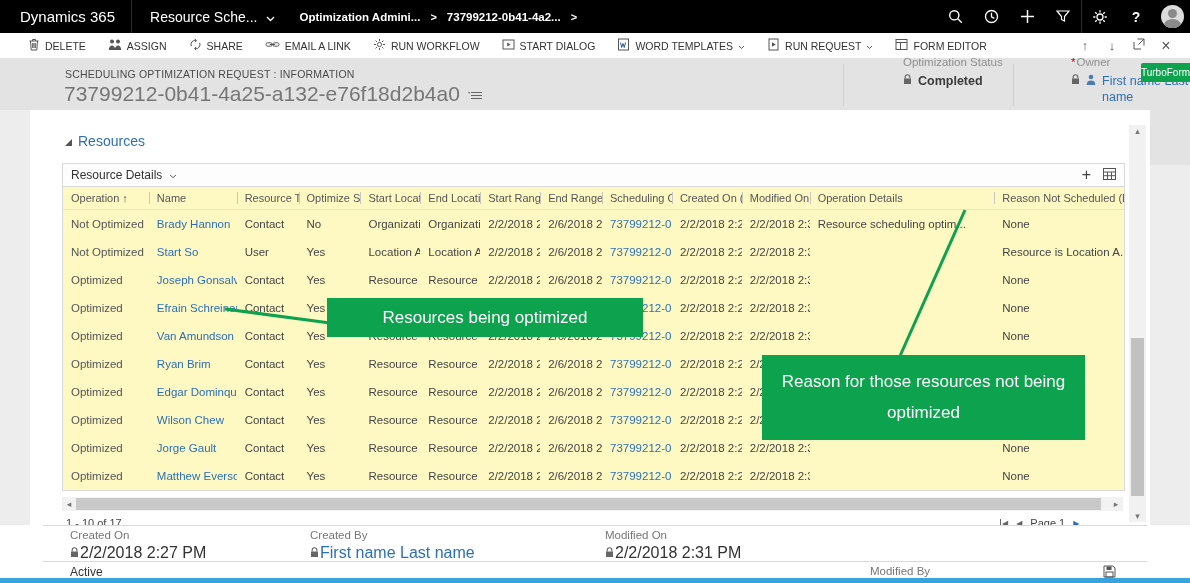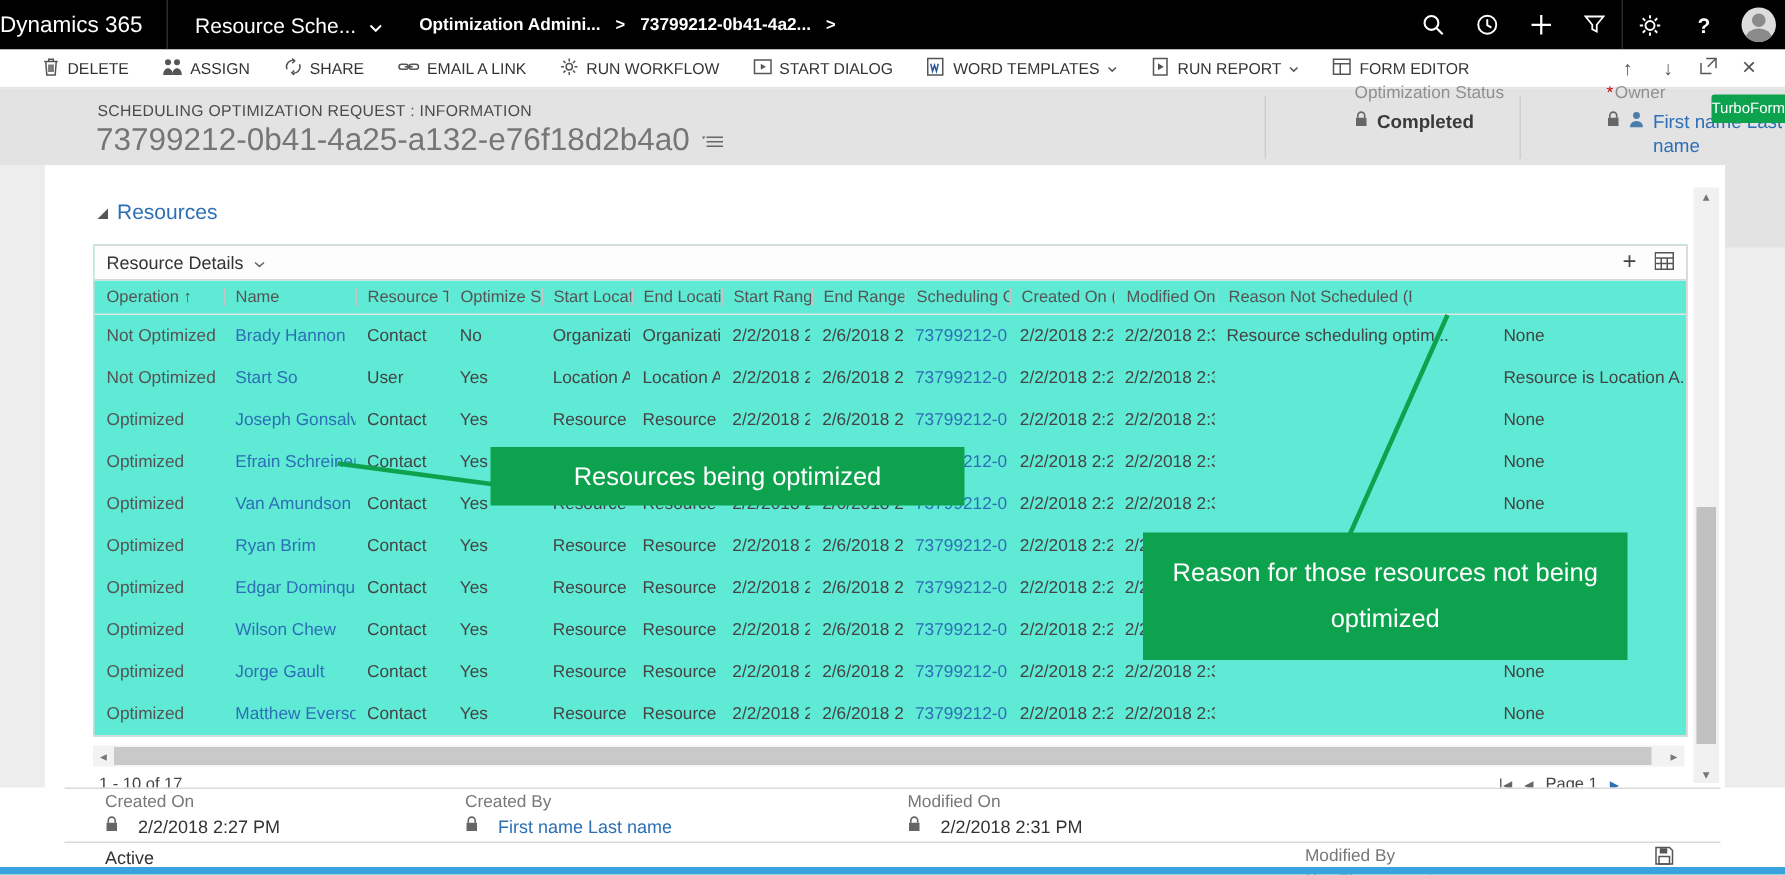--- a/index.html
+++ b/index.html
@@ -1,21 +1,21 @@
 <!DOCTYPE html>
 <html><head>
 <meta charset="utf-8">
 <style>
   html,body{margin:0;padding:0;}
   body{width:1190px;height:583px;position:relative;overflow:hidden;background:#EDEDED;
        font-family:"Liberation Sans",sans-serif;-webkit-font-smoothing:antialiased;}
   .abs{position:absolute;}
   
   .topnav{left:0;top:0;width:1190px;height:33px;background:#000;color:#fff;display:flex;align-items:center;}
-  .brand{font-size:15px;padding:0 16px 0 0;}
+  .brand{font-size:15px;padding:0 16px 0 20px;}
   .navdiv{width:1px;height:33px;background:#2b2b2b;}
   .appsel{font-size:14px;padding:0 10px 0 18px;display:flex;align-items:center;gap:9px;}
   .crumb{font-size:11.5px;font-weight:bold;display:flex;align-items:center;gap:10px;padding-left:14px;}
   .crumb .gt{font-weight:bold;font-size:11px;}
   .navicons{margin-left:auto;display:flex;align-items:center;height:33px;}
   .navico{width:36px;height:33px;display:flex;align-items:center;justify-content:center;cursor:pointer;}
   .avatar{width:23px;height:23px;border-radius:50%;background:#DCDCDC;position:relative;overflow:hidden;}
   .avatar:before{content:"";position:absolute;left:7px;top:4px;width:9px;height:9px;border-radius:50%;background:#8a8a8a;}
   .avatar:after{content:"";position:absolute;left:3px;top:14px;width:17px;height:12px;border-radius:50% 50% 0 0;background:#8a8a8a;}
   
@@ -32,21 +32,21 @@
   .hval{display:flex;align-items:flex-start;gap:6px;font-size:12.5px;color:#333;margin-top:6px;}
   .hsep{top:64px;width:1px;height:42px;background:#CFCFCF;}
   .req{color:#C00;margin-right:1px;}
   .turbo{left:1141px;top:63px;width:49px;height:19px;background:#0DA24E;color:#fff;font-size:10px;
          display:flex;align-items:center;justify-content:center;border-radius:2px 0 0 2px;}
   .rightpatch{left:1150px;top:110px;width:40px;height:55px;background:#E3E3E3;}
   
   .panel{left:30px;top:110px;width:1120px;height:420px;background:#fff;}
   .sectitle{left:65px;top:133px;font-size:14px;color:#2D6FB5;display:flex;align-items:center;gap:6px;cursor:pointer;}
   .tri{width:0;height:0;border-bottom:7px solid #555;border-left:7px solid transparent;margin-top:2px;}
-  .grid{left:62px;top:163px;width:1063px;background:#5eead4;border:1px solid #D9D9D9;box-sizing:border-box;}
+  .grid{left:62px;top:163px;width:1063px;background:#fef9c3;border:1px solid #D9D9D9;box-sizing:border-box;}
   .gtool{height:23px;display:flex;align-items:center;border-bottom:1px solid #D9D9D9;background:#FDFDFD;
          font-size:12px;color:#333;padding:0 8px;box-sizing:border-box;}
   .gtool .sel{display:flex;align-items:center;gap:7px;cursor:pointer;}
   .gtool .ticons{margin-left:auto;display:flex;align-items:center;gap:12px;color:#444;}
   .plus{font-size:16px;line-height:16px;cursor:pointer;}
   .ghead{height:22px;display:flex;align-items:center;font-size:11px;color:#555;border-bottom:1px solid #E3E3E3;}
   .ghc{height:22px;line-height:22px;white-space:nowrap;overflow:hidden;box-sizing:border-box;padding-left:8px;position:relative;cursor:pointer;}
   .ghc.sepb:before{content:"";position:absolute;left:0;top:5px;width:1px;height:12px;background:#C6C6C6;}
   .grow{height:28px;display:flex;align-items:center;font-size:11.5px;color:#444;cursor:pointer;}
   .gc{white-space:nowrap;overflow:hidden;box-sizing:border-box;padding-left:8px;}
@@ -68,21 +68,21 @@
   .pgico{font-size:8px;cursor:pointer;}
   
   .lines{left:0;top:0;width:1190px;height:583px;z-index:15;pointer-events:none;}
   .callout{background:#0DA24E;color:#fff;z-index:16;text-align:center;font-size:17px;}
   .co1{left:327px;top:298px;width:316px;height:39px;line-height:39px;}
   .co2{left:762px;top:355px;width:323px;height:85px;line-height:31px;padding-top:11px;box-sizing:border-box;}
   
   .footer{left:0;top:525px;width:1190px;height:53px;background:#fff;z-index:20;}
   .fline{position:absolute;left:43px;top:0;width:1104px;border-top:1px solid #DADADA;}
   .ffield{position:absolute;top:4px;font-size:11.5px;color:#777;}
-  .fval{display:flex;align-items:center;gap:13px;font-size:12px;color:#333;margin-top:3px;}
+  .fval{display:flex;align-items:center;gap:1px;font-size:16px;color:#333;margin-top:3px;}
   .fval.link .t{color:#2D6FB5;cursor:pointer;}
   .statusline{position:absolute;left:43px;top:36px;width:1104px;border-top:1px solid #DADADA;}
   .statustext{position:absolute;left:70px;top:40px;font-size:12px;color:#333;}
   .saveico{position:absolute;left:1103px;top:39px;cursor:pointer;}
   .bluestrip{left:0;top:578px;width:1190px;height:5px;background:#38A3DC;z-index:21;}
 </style>
 </head>
 <body>
 
 <div class="abs topnav">
@@ -193,21 +193,21 @@
         <span>WORD TEMPLATES</span>
         <span><svg width="7" height="5">
             <path d="M1 1l2.5 2.4L6 1" stroke="#555" fill="none"></path>
           </svg></span>
       </div>
       <div class="cmd">
         <span><svg width="13" height="13" viewBox="0 0 13 13">
             <rect x="2" y="1" width="9" height="11" fill="none" stroke="#555"></rect>
             <path d="M5 4.2v4.6l3.8-2.3z" fill="#555"></path>
           </svg></span>
-        <span>RUN REPORT</span>
+        <span>RUN REQUEST</span>
         <span><svg width="7" height="5">
             <path d="M1 1l2.5 2.4L6 1" stroke="#555" fill="none"></path>
           </svg></span>
       </div>
       <div class="cmd">
         <span><svg width="13" height="13" viewBox="0 0 13 13">
             <rect x="1" y="1.5" width="11" height="10" fill="none" stroke="#555"></rect>
             <path d="M1 4.5h11M5.5 4.5v7" stroke="#555"></path>
           </svg></span>
         <span>FORM EDITOR</span>
@@ -290,20 +290,21 @@
       <div class="ghc sepb" style="width: 88px;">Name</div>
       <div class="ghc sepb" style="width: 62px;">Resource Type...</div>
       <div class="ghc sepb" style="width: 62px;">Optimize Sche...</div>
       <div class="ghc sepb" style="width: 60px;">Start Location ...</div>
       <div class="ghc sepb" style="width: 60px;">End Location (...</div>
       <div class="ghc sepb" style="width: 60px;">Start Range (S...</div>
       <div class="ghc sepb" style="width: 62px;">End Range (Sc...</div>
       <div class="ghc sepb" style="width: 70px;">Scheduling Op...</div>
       <div class="ghc sepb" style="width: 70px;">Created On (Sc...</div>
       <div class="ghc sepb" style="width: 68px;">Modified On (...</div>
+      <div class="ghc sepb" style="width: 185px;">Operation Details</div>
       <div class="ghc sepb" style="width: 130px;">Reason Not Scheduled (B...</div>
     </div>
   <div id="gridrows">
       <div class="grow">
         <div class="gc op" style="width: 86px;">Not Optimized</div>
         <div class="gc link" style="width: 88px;">Brady Hannon</div>
         <div class="gc" style="width: 62px;">Contact</div>
         <div class="gc" style="width: 62px;">No</div>
         <div class="gc" style="width: 60px;">Organization...</div>
         <div class="gc" style="width: 60px;">Organization...</div>

